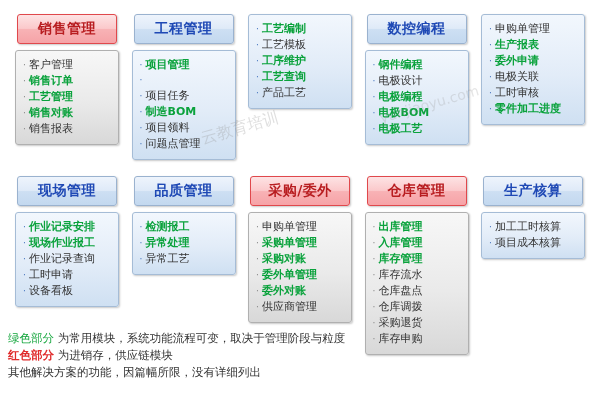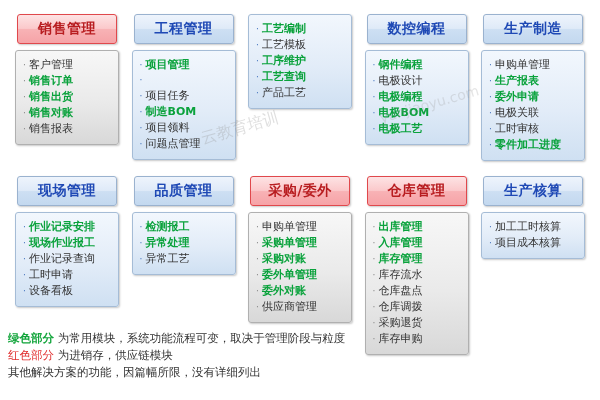--- a/index.html
+++ b/index.html
@@ -115,22 +115,22 @@
     left: 8px;
     top: 330px;
     width: 400px;
   }
   #legend p {
     font-size: 11.5px;
     line-height: 17px;
     color: #333333;
     white-space: nowrap;
   }
-  .lg-green { color: #13a53c; font-weight: bold; margin-top: 44px; }
-  .lg-red   { color: #e02b2b; font-weight: normal; }
+  .lg-green { color: #13a53c; font-weight: normal; margin-top: 44px; }
+  .lg-red   { color: #e02b2b; font-weight: bold; }
 
   
   #watermark {
     position: absolute;
     left: 200px;
     top: 118px;
     font-size: 16px;
     color: rgba(150,150,150,.30);
     transform: rotate(-16deg);
     white-space: nowrap;
@@ -160,21 +160,21 @@
             <li>
               <span class="bullet">·</span>
               <span class="txt normal">客户管理</span>
             </li>
             <li>
               <span class="bullet">·</span>
               <span class="txt green">销售订单</span>
             </li>
             <li>
               <span class="bullet">·</span>
-              <span class="txt green">销售出货</span>
+              <span class="txt green">工艺管理</span>
             </li>
             <li>
               <span class="bullet">·</span>
               <span class="txt green">销售对账</span>
             </li>
             <li>
               <span class="bullet">·</span>
               <span class="txt normal">销售报表</span>
             </li>
           </ul>
@@ -257,21 +257,20 @@
               <span class="txt green">电极BOM</span>
             </li>
             <li>
               <span class="bullet">·</span>
               <span class="txt green">电极工艺</span>
             </li>
           </ul>
         </div>
       </div>
       <div class="module">
-        <div class="chip blue">生产制造</div>
         <div class="panel blue">
           <ul>
             <li>
               <span class="bullet">·</span>
               <span class="txt normal">申购单管理</span>
             </li>
             <li>
               <span class="bullet">·</span>
               <span class="txt green">生产报表</span>
             </li>

